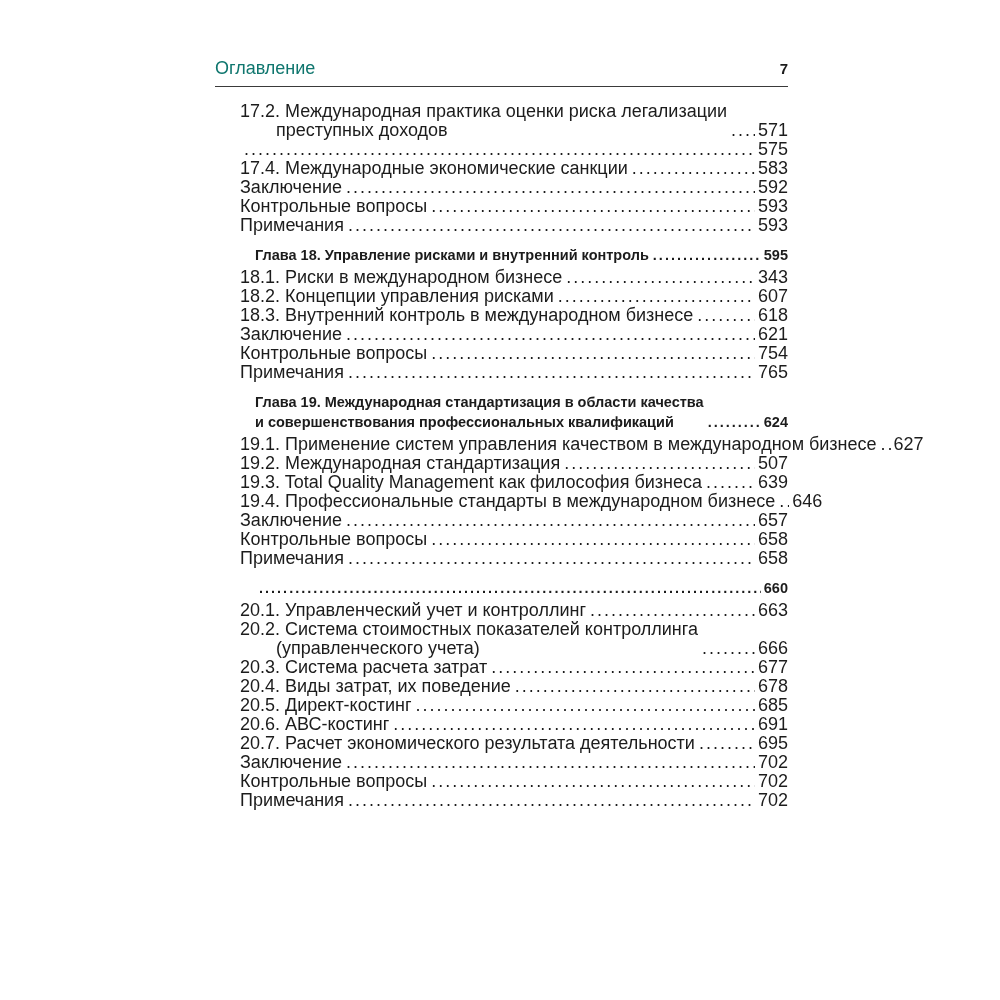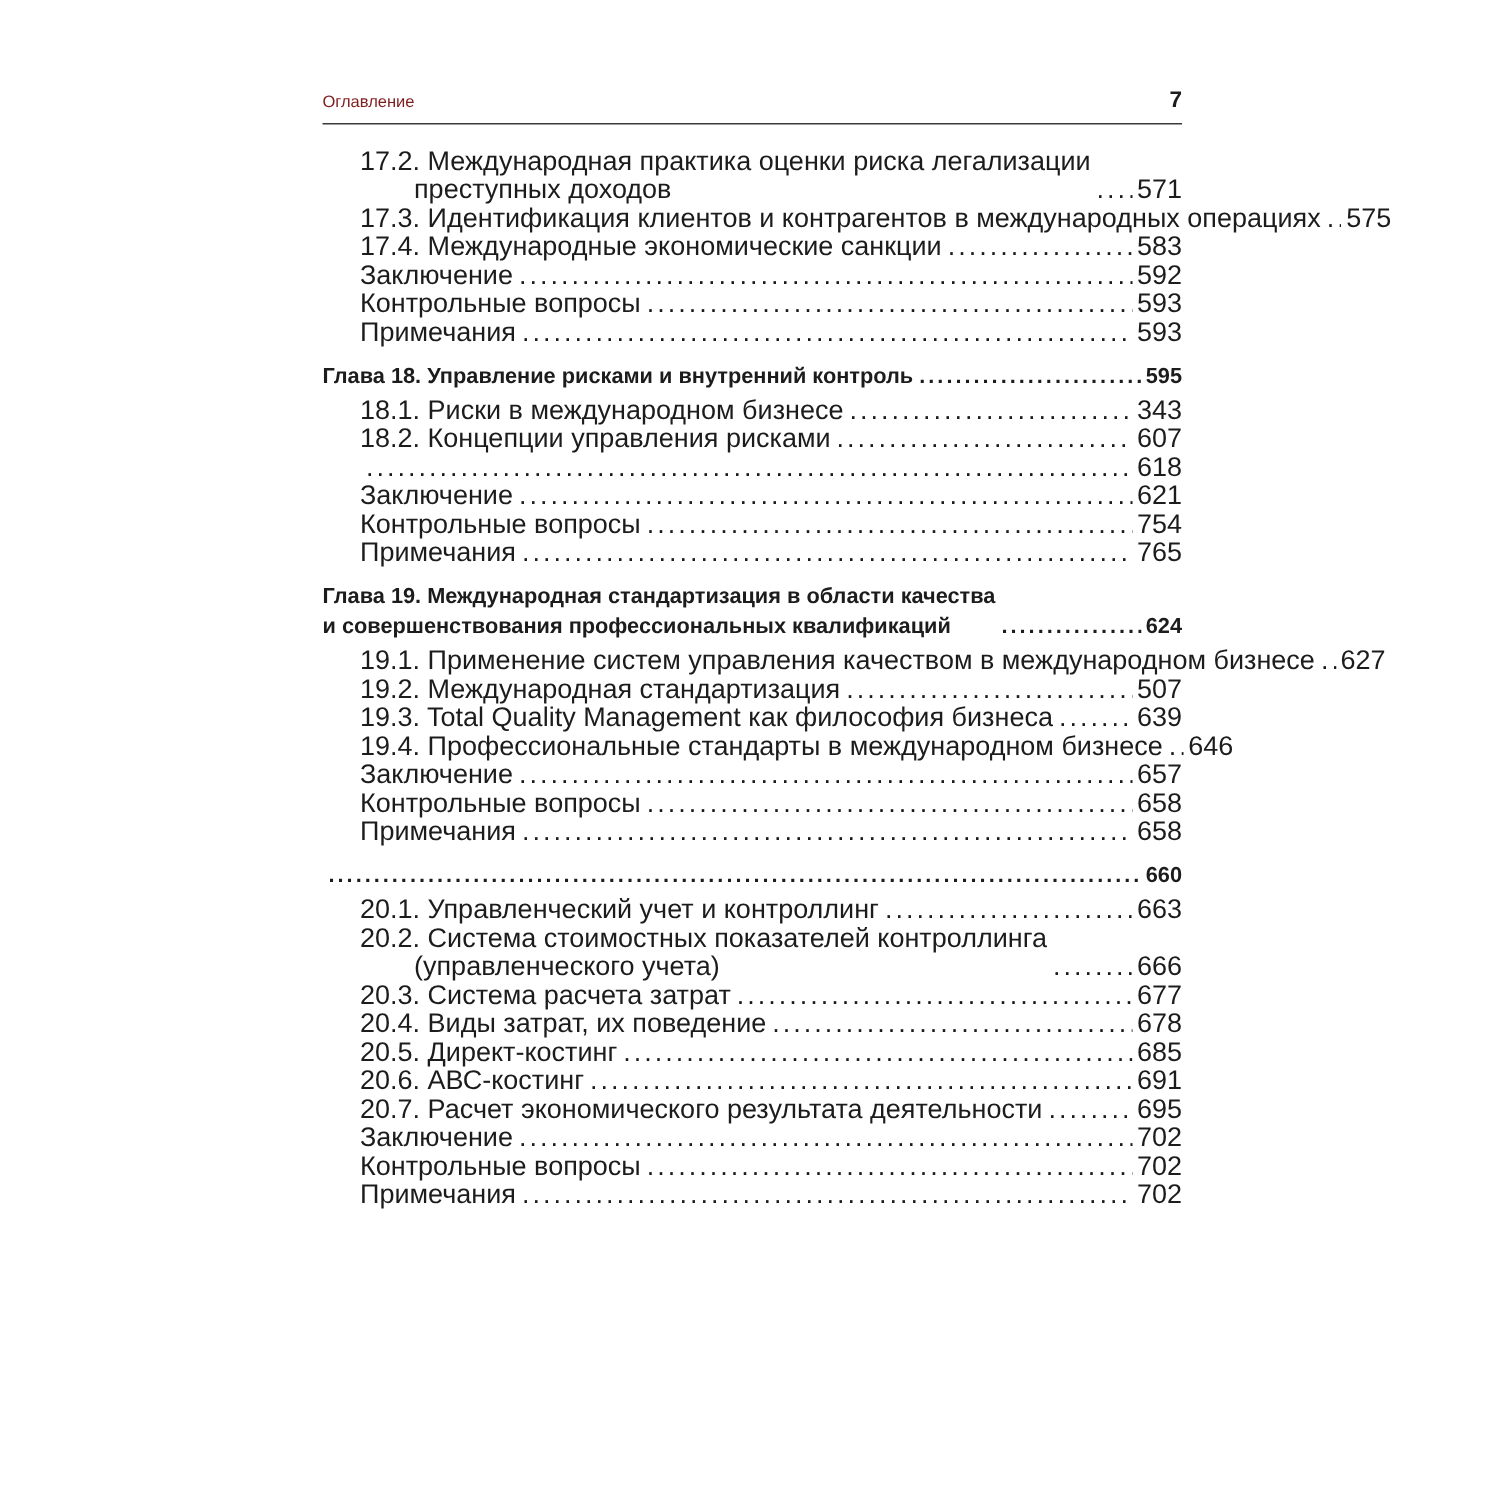--- a/index.html
+++ b/index.html
@@ -22,22 +22,22 @@
     background: #ffffff;
   }
   .header {
     display: flex;
     justify-content: space-between;
     align-items: baseline;
     border-bottom: 1.5px solid #3a3a3a;
     padding-bottom: 7px;
   }
   .header-title {
-    font-size: 11px;
-    color: #7f1d1d;
+    font-size: 18px;
+    color: #0f766e;
   }
   .header-page {
     font-size: 15px;
     font-weight: bold;
   }
   .toc {
     margin-top: 15px;
   }
   .toc-entry {
     display: flex;
@@ -70,38 +70,38 @@
   .toc-entry.section .title {
     padding-left: 36px;
     text-indent: -36px;
   }
   .toc-entry.chapter {
     font-weight: bold;
     font-size: 14.5px;
     line-height: 20px;
     margin-top: 10px;
     margin-bottom: 3px;
+    margin-left: 40px;
   }
 </style>
 </head>
 <body>
 
 <div class="page">
   <div class="header">
     <span class="header-title">Оглавление</span>
     <span class="header-page">7</span>
   </div>
   <div class="toc" id="toc">
       <div class="toc-entry section">
         <span class="title">17.2. Международная практика оценки риска легализации<br>преступных доходов</span>
         <span class="dots"></span>
         <span class="pagenum">571</span>
       </div>
       <div class="toc-entry section">
-        <span class="title">17.3. Идентификация клиентов и контрагентов в международных операциях</span>
         <span class="dots"></span>
         <span class="pagenum">575</span>
       </div>
       <div class="toc-entry section">
         <span class="title">17.4. Международные экономические санкции</span>
         <span class="dots"></span>
         <span class="pagenum">583</span>
       </div>
       <div class="toc-entry plain">
         <span class="title">Заключение</span>
@@ -127,20 +127,21 @@
         <span class="title">18.1. Риски в международном бизнесе</span>
         <span class="dots"></span>
         <span class="pagenum">343</span>
       </div>
       <div class="toc-entry section">
         <span class="title">18.2. Концепции управления рисками</span>
         <span class="dots"></span>
         <span class="pagenum">607</span>
       </div>
       <div class="toc-entry section">
+        <span class="title">18.3. Внутренний контроль в международном бизнесе</span>
         <span class="dots"></span>
         <span class="pagenum">618</span>
       </div>
       <div class="toc-entry plain">
         <span class="title">Заключение</span>
         <span class="dots"></span>
         <span class="pagenum">621</span>
       </div>
       <div class="toc-entry plain">
         <span class="title">Контрольные вопросы</span>

